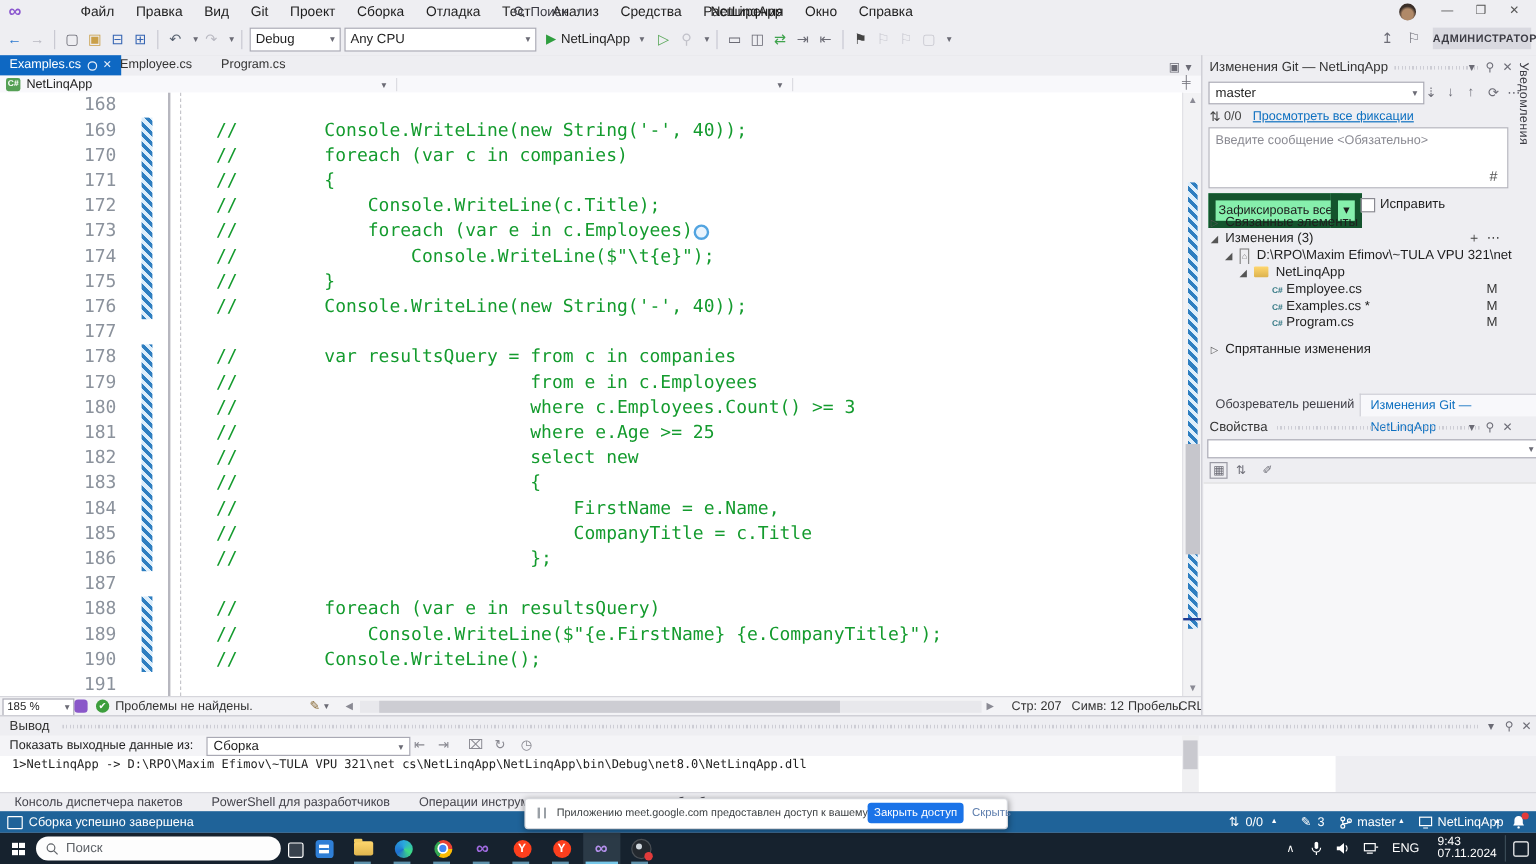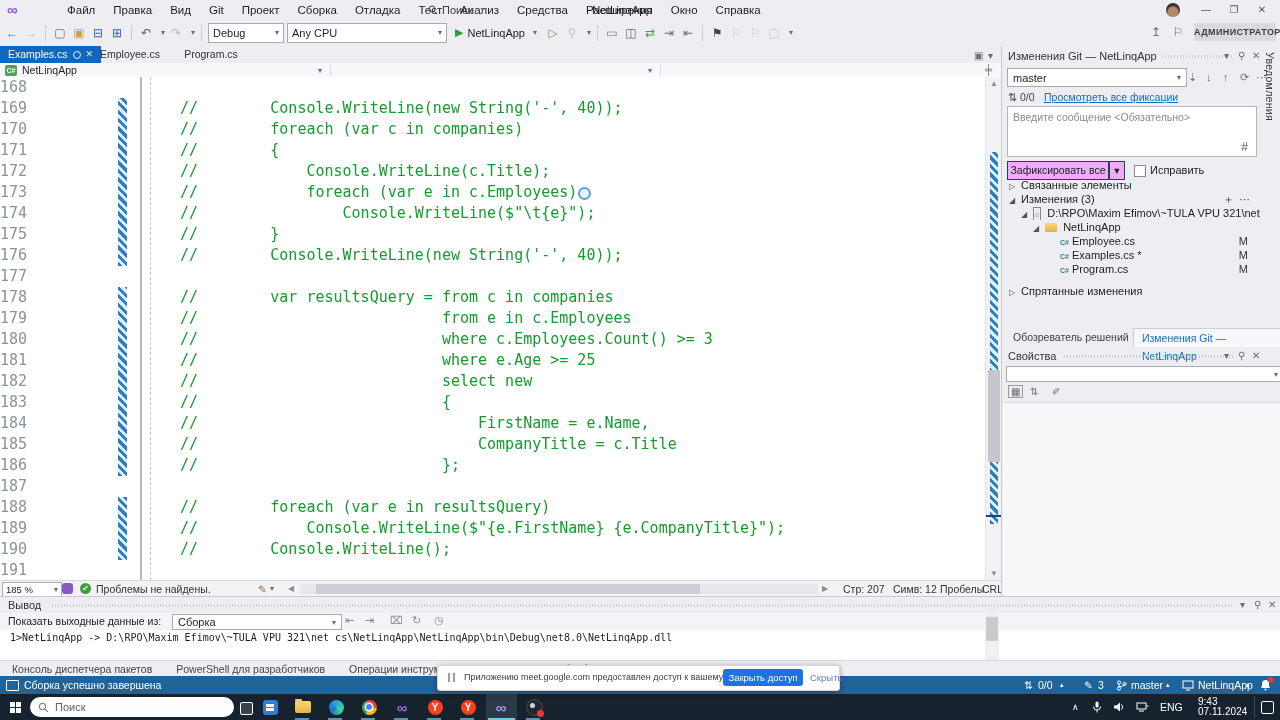--- a/index.html
+++ b/index.html
@@ -40,21 +40,21 @@
   .csbadge{left:5px;top:2px;width:12px;height:11px;background:#55a055;color:#fff;font-size:7px;
            font-weight:bold;text-align:center;line-height:11px;border-radius:2px;}
   .bc-text{left:22px;top:0;line-height:15px;font-size:10.5px;}
   .bc-car{top:0;line-height:15px;font-size:8px;color:#6b6b75;}
   .bc-sep{top:2px;width:1px;height:11px;background:#dcdce2;}
   
   .editor{left:0;top:77px;width:1001px;height:503px;background:#fff;overflow:hidden;}
   .gut-line{left:140px;top:0;width:2px;height:503px;background:#b7b7bf;}
   .indent-guide{left:150px;top:0;height:503px;border-left:1px dashed #c6c6cb;}
   .code-row{position:absolute;left:0;height:21px;width:984px;}
-  .line-num{position:absolute;left:0;width:97px;text-align:left;
+  .line-num{position:absolute;left:0;width:97px;text-align:right;
             font-family:"DejaVu Sans Mono",monospace;font-size:15px;line-height:21px;color:#8b929c;}
   .code-text{position:absolute;left:180px;white-space:pre;
              font-family:"DejaVu Sans Mono",monospace;font-size:15px;line-height:21px;color:#149b2e;}
   .chbar{position:absolute;left:118px;width:9px;
          background:repeating-linear-gradient(45deg,#2e7ec0 0 3px,#ddeefb 3px 6px);}
   .inline-circle{position:absolute;left:578px;top:5px;width:9px;height:9px;border:2px solid #52a4e0;
                  border-radius:50%;background:#eaf4fd;}
   .vscroll{left:985px;top:0;width:16px;height:503px;background:#f2f2f4;border-left:1px solid #e2e2e6;}
   .vs-arrow{left:0;width:16px;text-align:center;color:#8a8a94;font-size:8px;}
   .vs-hatch{left:4px;width:8px;top:75px;height:372px;
@@ -75,37 +75,37 @@
   
   .rpanel{left:1001px;top:46px;width:279px;height:550px;background:#eeeef2;border-left:1px solid #c9c9d0;}
   .phdr-t{font-size:11px;color:#333;}
   .dots{height:3px;background-image:repeating-linear-gradient(90deg,#c9c9d1 0 1px,transparent 1px 3px);opacity:.9;}
   .picon{color:#6b6b75;font-size:10px;}
   .gcombo{background:#fff;border:1px solid #a9a9b4;font-size:11px;display:flex;align-items:center;
           justify-content:space-between;padding:0 5px;}
   .glink{color:#0e70c0;text-decoration:underline;font-size:10.5px;}
   .msgbox{background:#fff;border:1px solid #b5b5bd;}
   .phold{color:#8a8a92;font-size:10.5px;}
-  .gbtn{background:#f0abfc;border:1px solid #14532d;font-size:10.5px;text-align:center;line-height:17px;}
+  .gbtn{background:#86efac;border:6px solid #14532d;font-size:10.5px;text-align:center;line-height:17px;}
   .cbx{width:10px;height:10px;border:1px solid #8a8a92;background:#fff;}
   .trow{position:relative;height:14px;line-height:14px;font-size:11px;white-space:nowrap;overflow:hidden;}
   .tgl{display:inline-block;width:12px;text-align:center;font-size:8px;color:#555;}
   .csfile{display:inline-block;font-size:7px;font-weight:bold;color:#367a86;margin-right:3px;}
   .folder{display:inline-block;width:12px;height:9px;background:linear-gradient(#ffd76e,#dcb24e);
           border-radius:1px;position:relative;top:1px;margin-right:3px;}
   .mflag{position:absolute;right:14px;top:0;color:#333;}
   .ptab{position:absolute;top:0;height:18px;line-height:18px;font-size:10.5px;padding:0 8px;color:#3c3c44;}
   .ptab.active{background:#f8f8fb;color:#0e70c0;border:1px solid #ccccd4;border-bottom:none;}
   .side-tab{left:1264px;top:52px;writing-mode:vertical-rl;font-size:10.5px;color:#3c3c44;letter-spacing:.3px;}
   
   .outpanel{left:0;top:596px;width:1280px;height:64px;background:#eeeef2;border-top:1px solid #c9c9d0;}
   .out-toolbar{left:0;top:16px;width:1280px;height:17px;background:#f4f4f7;}
   .outcombo{left:172px;top:1px;width:158px;height:14px;}
   .oico{top:1px;font-size:11px;color:#8a8a92;}
-  .outbody{left:0;top:33px;width:1280px;height:31px;background:#fff;}
+  .outbody{left:0;top:33px;width:1113px;height:31px;background:#fff;}
   .outlog{left:10px;top:2px;font-family:"DejaVu Sans Mono",monospace;font-size:10px;color:#1e1e1e;white-space:pre;}
   .out-vscroll{left:985px;top:16px;width:14px;height:48px;background:#f0f0f2;}
   .out-vthumb{position:absolute;left:1px;top:4px;width:12px;height:24px;background:#c9c9cf;}
   
   .bottabs{left:0;top:660px;width:1280px;height:16px;background:#eeeef2;border-top:1px solid #d8d8de;display:flex;}
   .bottab{line-height:16px;font-size:10.5px;color:#44444c;padding:0 12px;white-space:nowrap;}
   
   .statusbar{left:0;top:676px;width:1280px;height:18px;background:#1f6399;color:#fff;}
   .sb-txt{top:0;line-height:18px;font-size:10.5px;color:#fff;white-space:nowrap;}
   .sb-ico{top:4px;}

